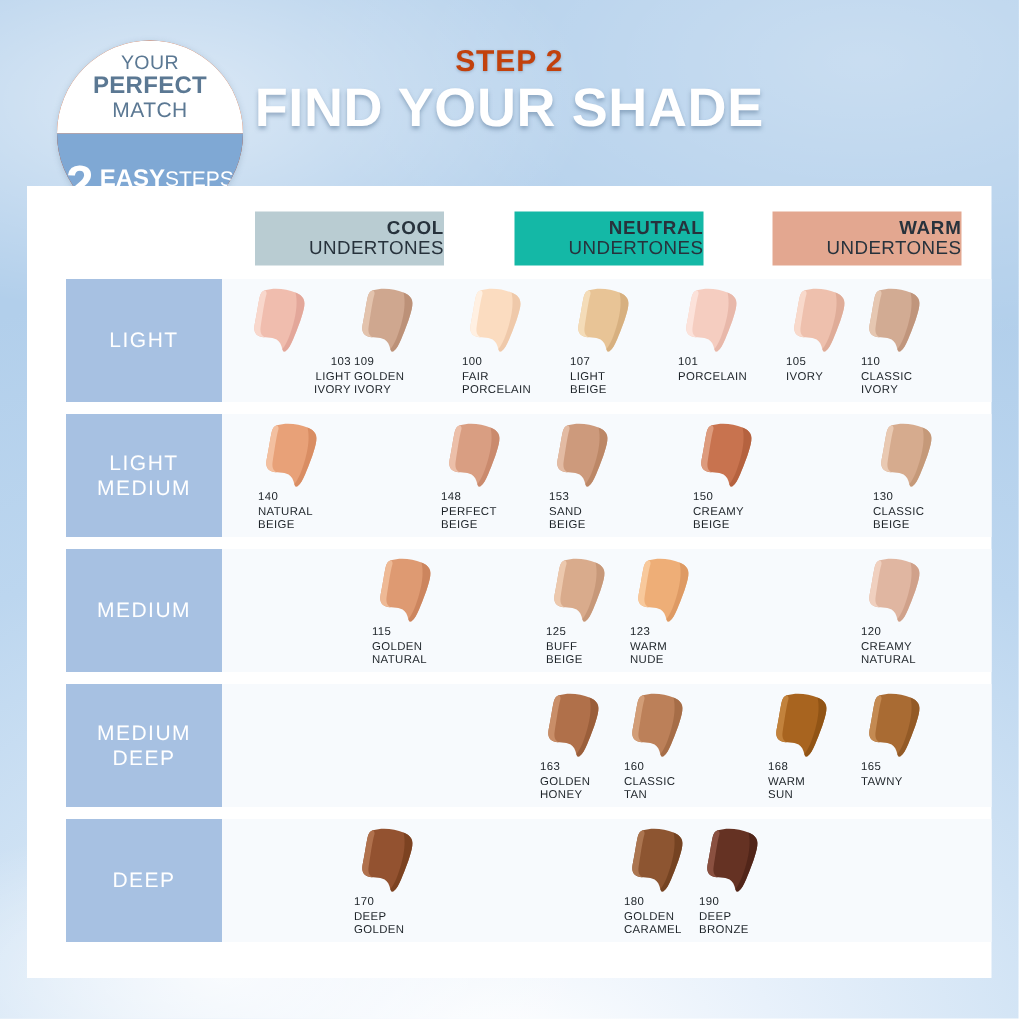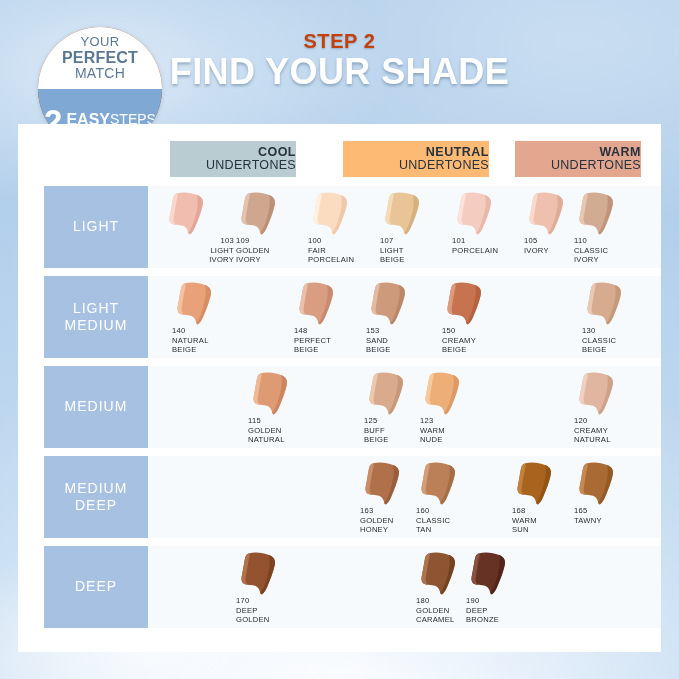--- a/index.html
+++ b/index.html
@@ -65,21 +65,21 @@
   
   .col-headers{position:absolute;left:0;top:0;width:643px;height:60px;}
   .col-head{
     position:absolute;top:17px;height:36px;
     display:flex;flex-direction:column;align-items:flex-end;justify-content:center;
     line-height:1.06;color:#27323c;
   }
   .col-head .bold{font-size:12.5px;font-weight:bold;letter-spacing:.5px;}
   .col-head .thin{font-size:12.5px;letter-spacing:.3px;}
   .ch-cool{left:152px;width:126px;background:#b9ccd2;}
-  .ch-neutral{left:325px;width:146px;background:#fdba74;}
+  .ch-neutral{left:325px;width:126px;background:#14b8a6;}
   .ch-warm{left:497px;width:126px;background:#e3a790;}
 
   
   .row{position:absolute;left:0;width:643px;height:82px;}
   .row-bg{position:absolute;left:130px;top:0;width:513px;height:82px;background:#f7fafd;}
   .row-label{
     position:absolute;left:26px;top:0;width:104px;height:82px;background:#a7c1e2;
     display:flex;flex-direction:column;align-items:center;justify-content:center;
     color:#ffffff;font-size:14px;letter-spacing:1px;line-height:1.22;text-align:center;
   }
@@ -258,21 +258,21 @@
             <path d="M12.5,2.5 C19,0.5 27,1.5 33,4 C38,6 40,9 38.5,15 C37,21.5 34,29 31.5,35 C30,38.5 28.5,41.5 26.5,43 C25.4,43.8 24.6,43.2 24.2,41.6 C23.6,39 22.4,36.6 20.4,35.4 C17,33.4 12,34.6 8.5,33 C5.5,31.6 5,28.5 6,24 C7.2,18.5 8,12 9,7.5 C9.6,4.8 10.6,3.1 12.5,2.5 Z" fill="#cd9a7c"></path>
             <path d="M33,4 C38,6 40,9 38.5,15 C37,21.5 34,29 31.5,35 C30,38.5 28.5,41.5 26.5,43 C25.4,43.8 24.6,43.2 24.2,41.6 C27,39 29.5,32 31.5,25 C33.5,18 34.5,10 33,4 Z" fill="#b98463" opacity="0.85"></path>
             <path d="M12.5,2.5 C10.6,3.1 9.6,4.8 9,7.5 C8,12 7.2,18.5 6,24 C5,28.5 5.5,31.6 8.5,33 C9.6,33.5 11,33.7 12.4,33.8 C10,32.6 9.2,30.3 9.8,26.5 C11,19.5 12,11 13.6,5.4 C13.9,4.2 13.6,3.1 12.5,2.5 Z" fill="#e3bba3"></path>
           </svg>
           <div class="code">
             <span class="num">153</span>
             <span class="nm">SAND</span>
             <span class="nm">BEIGE</span>
           </div>
         </div>
-        <div class="swatch-cell" style="left: 420px;">
+        <div class="swatch-cell" style="left: 440px;">
           <svg class="blob" viewBox="0 0 48 46">
             <path d="M12.5,2.5 C19,0.5 27,1.5 33,4 C38,6 40,9 38.5,15 C37,21.5 34,29 31.5,35 C30,38.5 28.5,41.5 26.5,43 C25.4,43.8 24.6,43.2 24.2,41.6 C23.6,39 22.4,36.6 20.4,35.4 C17,33.4 12,34.6 8.5,33 C5.5,31.6 5,28.5 6,24 C7.2,18.5 8,12 9,7.5 C9.6,4.8 10.6,3.1 12.5,2.5 Z" fill="#c8734f"></path>
             <path d="M33,4 C38,6 40,9 38.5,15 C37,21.5 34,29 31.5,35 C30,38.5 28.5,41.5 26.5,43 C25.4,43.8 24.6,43.2 24.2,41.6 C27,39 29.5,32 31.5,25 C33.5,18 34.5,10 33,4 Z" fill="#b25f3c" opacity="0.85"></path>
             <path d="M12.5,2.5 C10.6,3.1 9.6,4.8 9,7.5 C8,12 7.2,18.5 6,24 C5,28.5 5.5,31.6 8.5,33 C9.6,33.5 11,33.7 12.4,33.8 C10,32.6 9.2,30.3 9.8,26.5 C11,19.5 12,11 13.6,5.4 C13.9,4.2 13.6,3.1 12.5,2.5 Z" fill="#dd9b7d"></path>
           </svg>
           <div class="code">
             <span class="num">150</span>
             <span class="nm">CREAMY</span>
             <span class="nm">BEIGE</span>
           </div>

